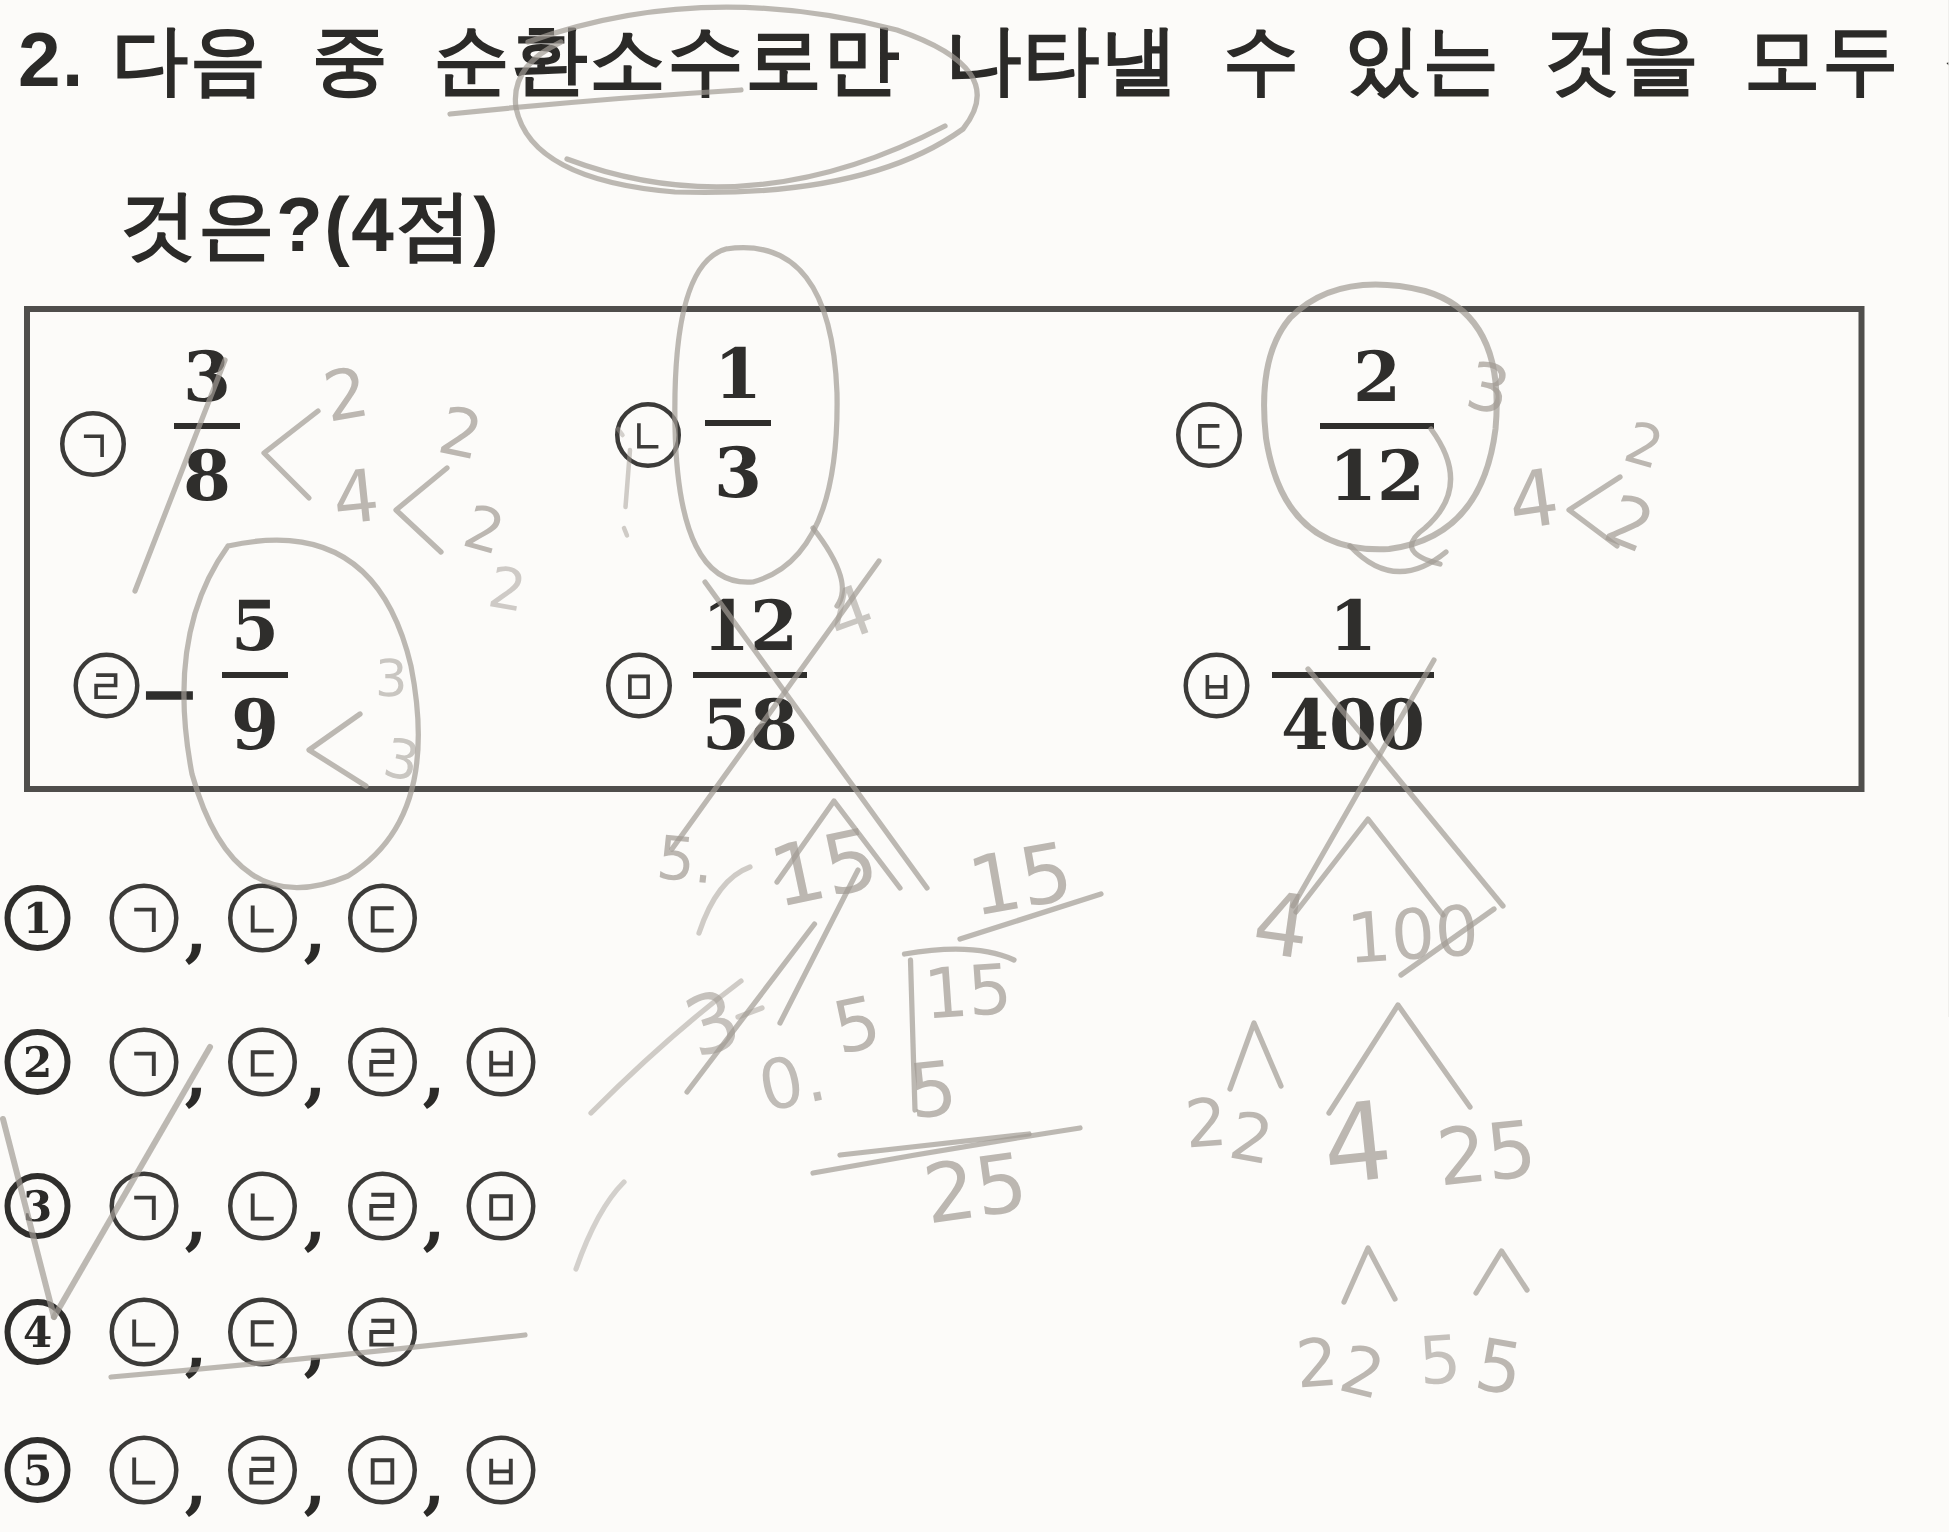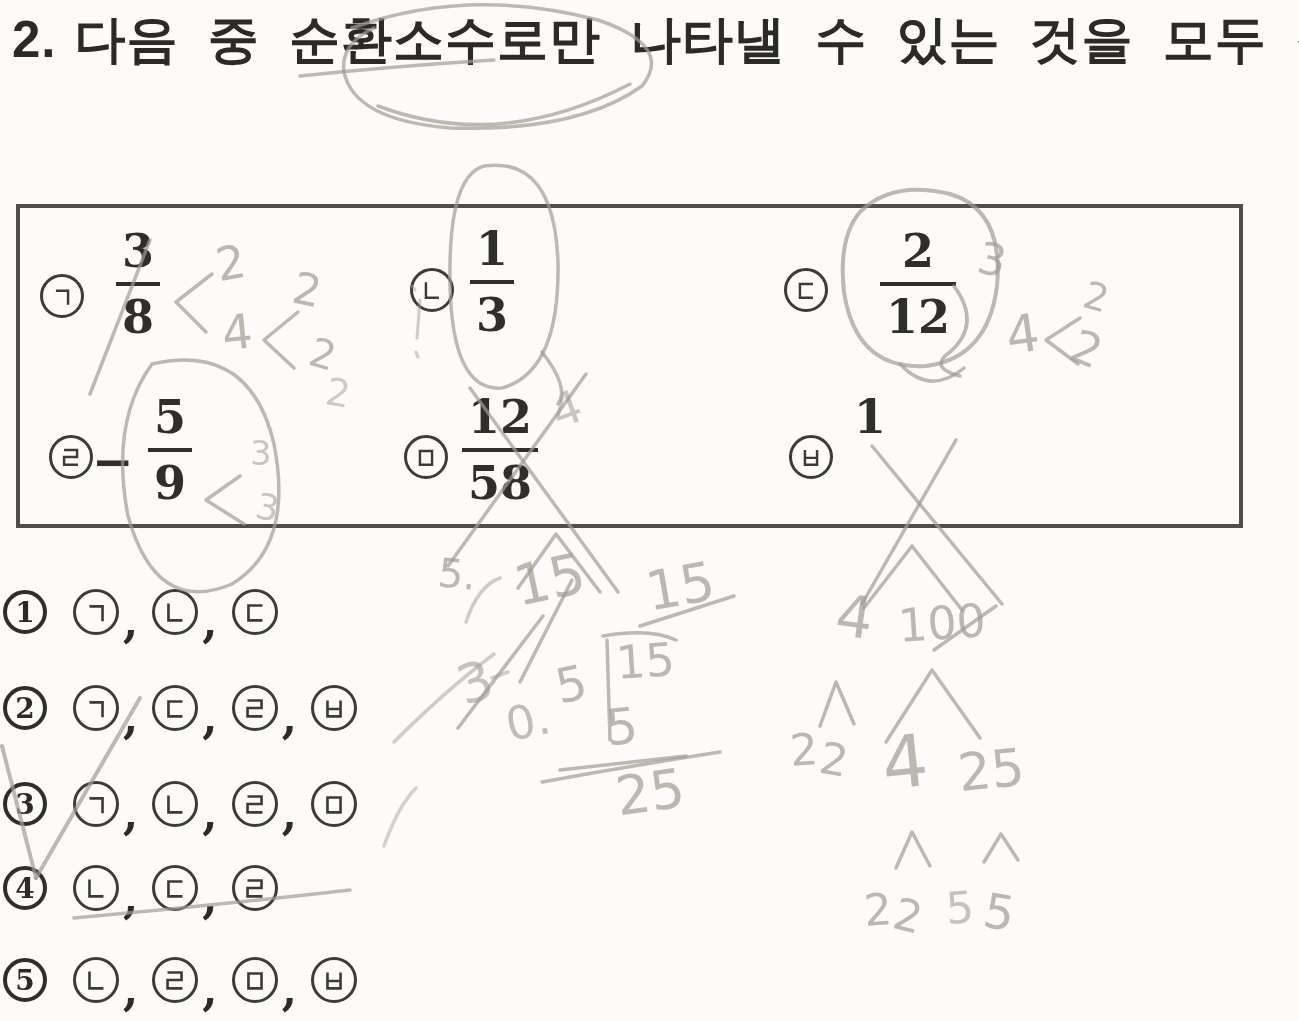--- a/index.html
+++ b/index.html
@@ -34,20 +34,21 @@
   .marks{position:absolute;left:0;top:0;pointer-events:none;}
   .hw{position:absolute;font-family:"DejaVu Sans",sans-serif;color:#a19b94;line-height:1;
       white-space:nowrap;pointer-events:none;}
 </style>
 </head>
 <body>
 
 <div class="page">
 
   <div class="qline1"><span class="qnum">2.</span><span>다음 중 순환소수로만 나타낼 수 있는 것을 모두 찾은</span></div>
+  <div class="qline2">것은?(4점)</div>
 
   <div class="cbox" id="cbox">
       <div class="marker" style="left:20px;top:66px">
         <svg width="26" height="26" viewBox="0 0 30 30">
           <path d="M8 9 H22 V25" fill="none" stroke="#3c3b39" stroke-width="2.8" stroke-linejoin="miter"></path>
         </svg>
       </div>
       <div class="frac" style="left:96px;top:18px">
      <div class="num">3</div>
      <div class="den">8</div>
@@ -89,20 +90,21 @@
      <div class="num">12</div>
      <div class="den">58</div>
       </div>
       <div class="marker" style="left:769px;top:227px">
         <svg width="26" height="26" viewBox="0 0 30 30">
           <path d="M8 7 V24 H22 V7 M8 16 H22" fill="none" stroke="#3c3b39" stroke-width="2.8" stroke-linejoin="miter"></path>
         </svg>
       </div>
       <div class="frac" style="left:828px;top:184px">
      <div class="num">1</div>
+     <div class="den">400</div>
       </div>
     </div>
 
   <div id="options">
       <div class="opt-row" style="top:580px">
      <div class="numcirc">1</div>
         <div class="letcirc">
           <svg width="28" height="28" viewBox="0 0 30 30">
             <path d="M8 9 H22 V25" fill="none" stroke="#3c3b39" stroke-width="2.8" stroke-linejoin="miter"></path>
           </svg>

